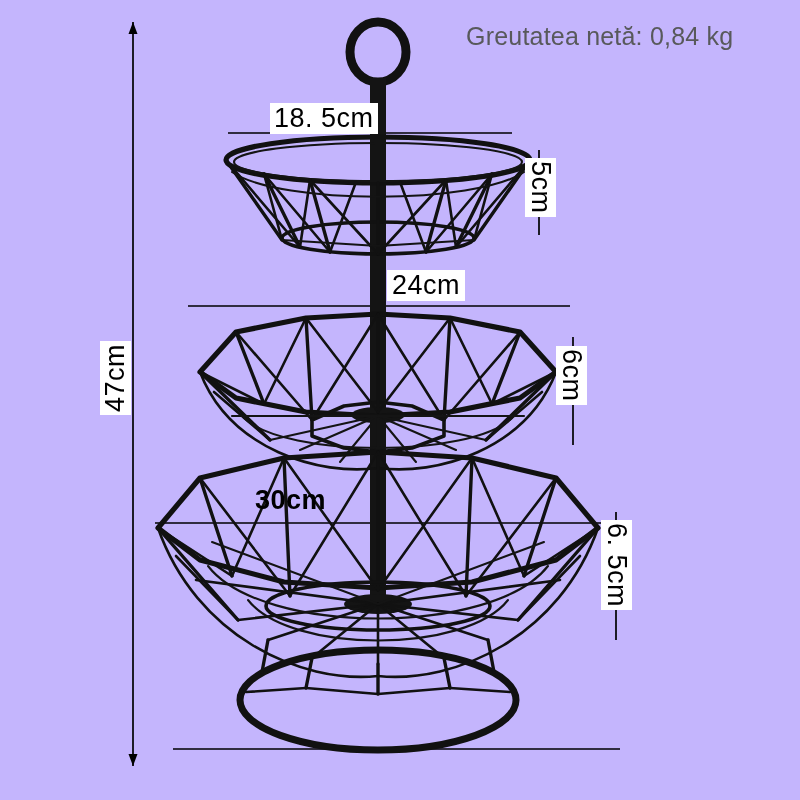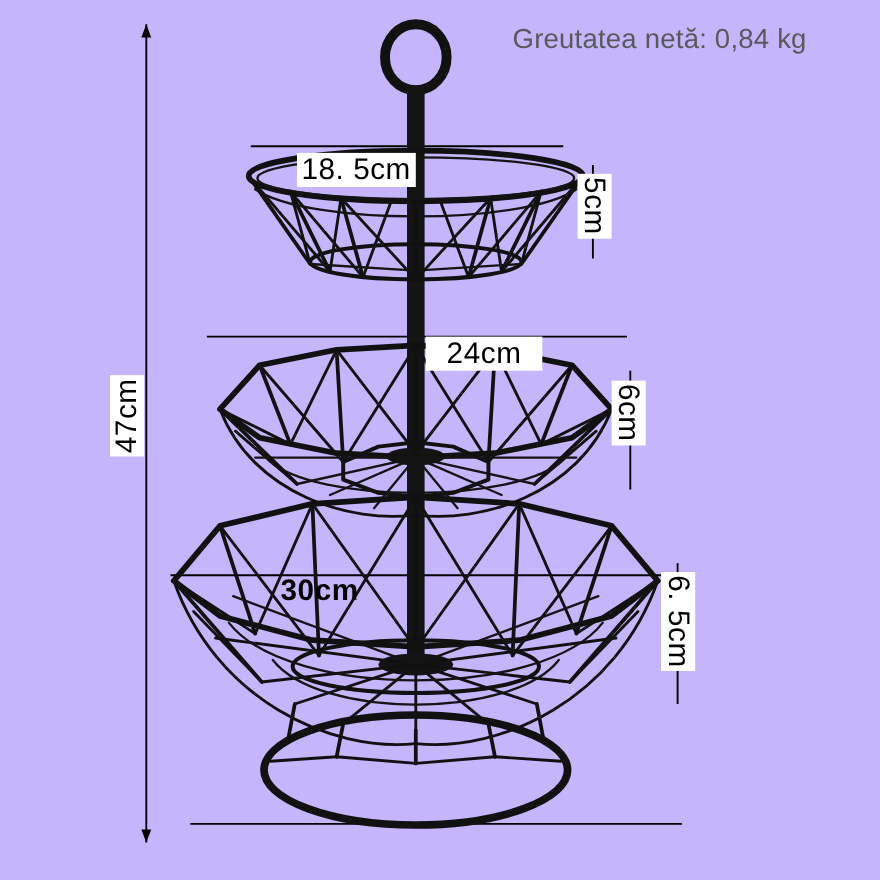--- a/index.html
+++ b/index.html
@@ -31,24 +31,23 @@
     letter-spacing: 0.2px;
     white-space: nowrap;
   }
   .dim-label {
     position: absolute;
     color: #000000;
     white-space: nowrap;
     font-size: 27px;
     letter-spacing: 0.5px;
     background: #ffffff;
-    margin-top: 36px;
   }
   .dim-top-basket { left: 270px; top: 103px; padding: 0 4px; }
-  .dim-stem       { left: 387px; top: 270px; padding: 0 19px; }
+  .dim-stem       { left: 387px; top: 270px; padding: 0 5px; }
   .dim-bottom-basket { left: 252px; top: 485px; padding: 0 3px; background: transparent; font-weight: bold; }
   .dim-base-width { left: 360px; top: 760px; padding: 0 4px; }
 
   .dim-label-vert {
     position: absolute;
     color: #000000;
     white-space: nowrap;
     font-size: 27px;
     letter-spacing: 0.5px;
     background: #ffffff;

